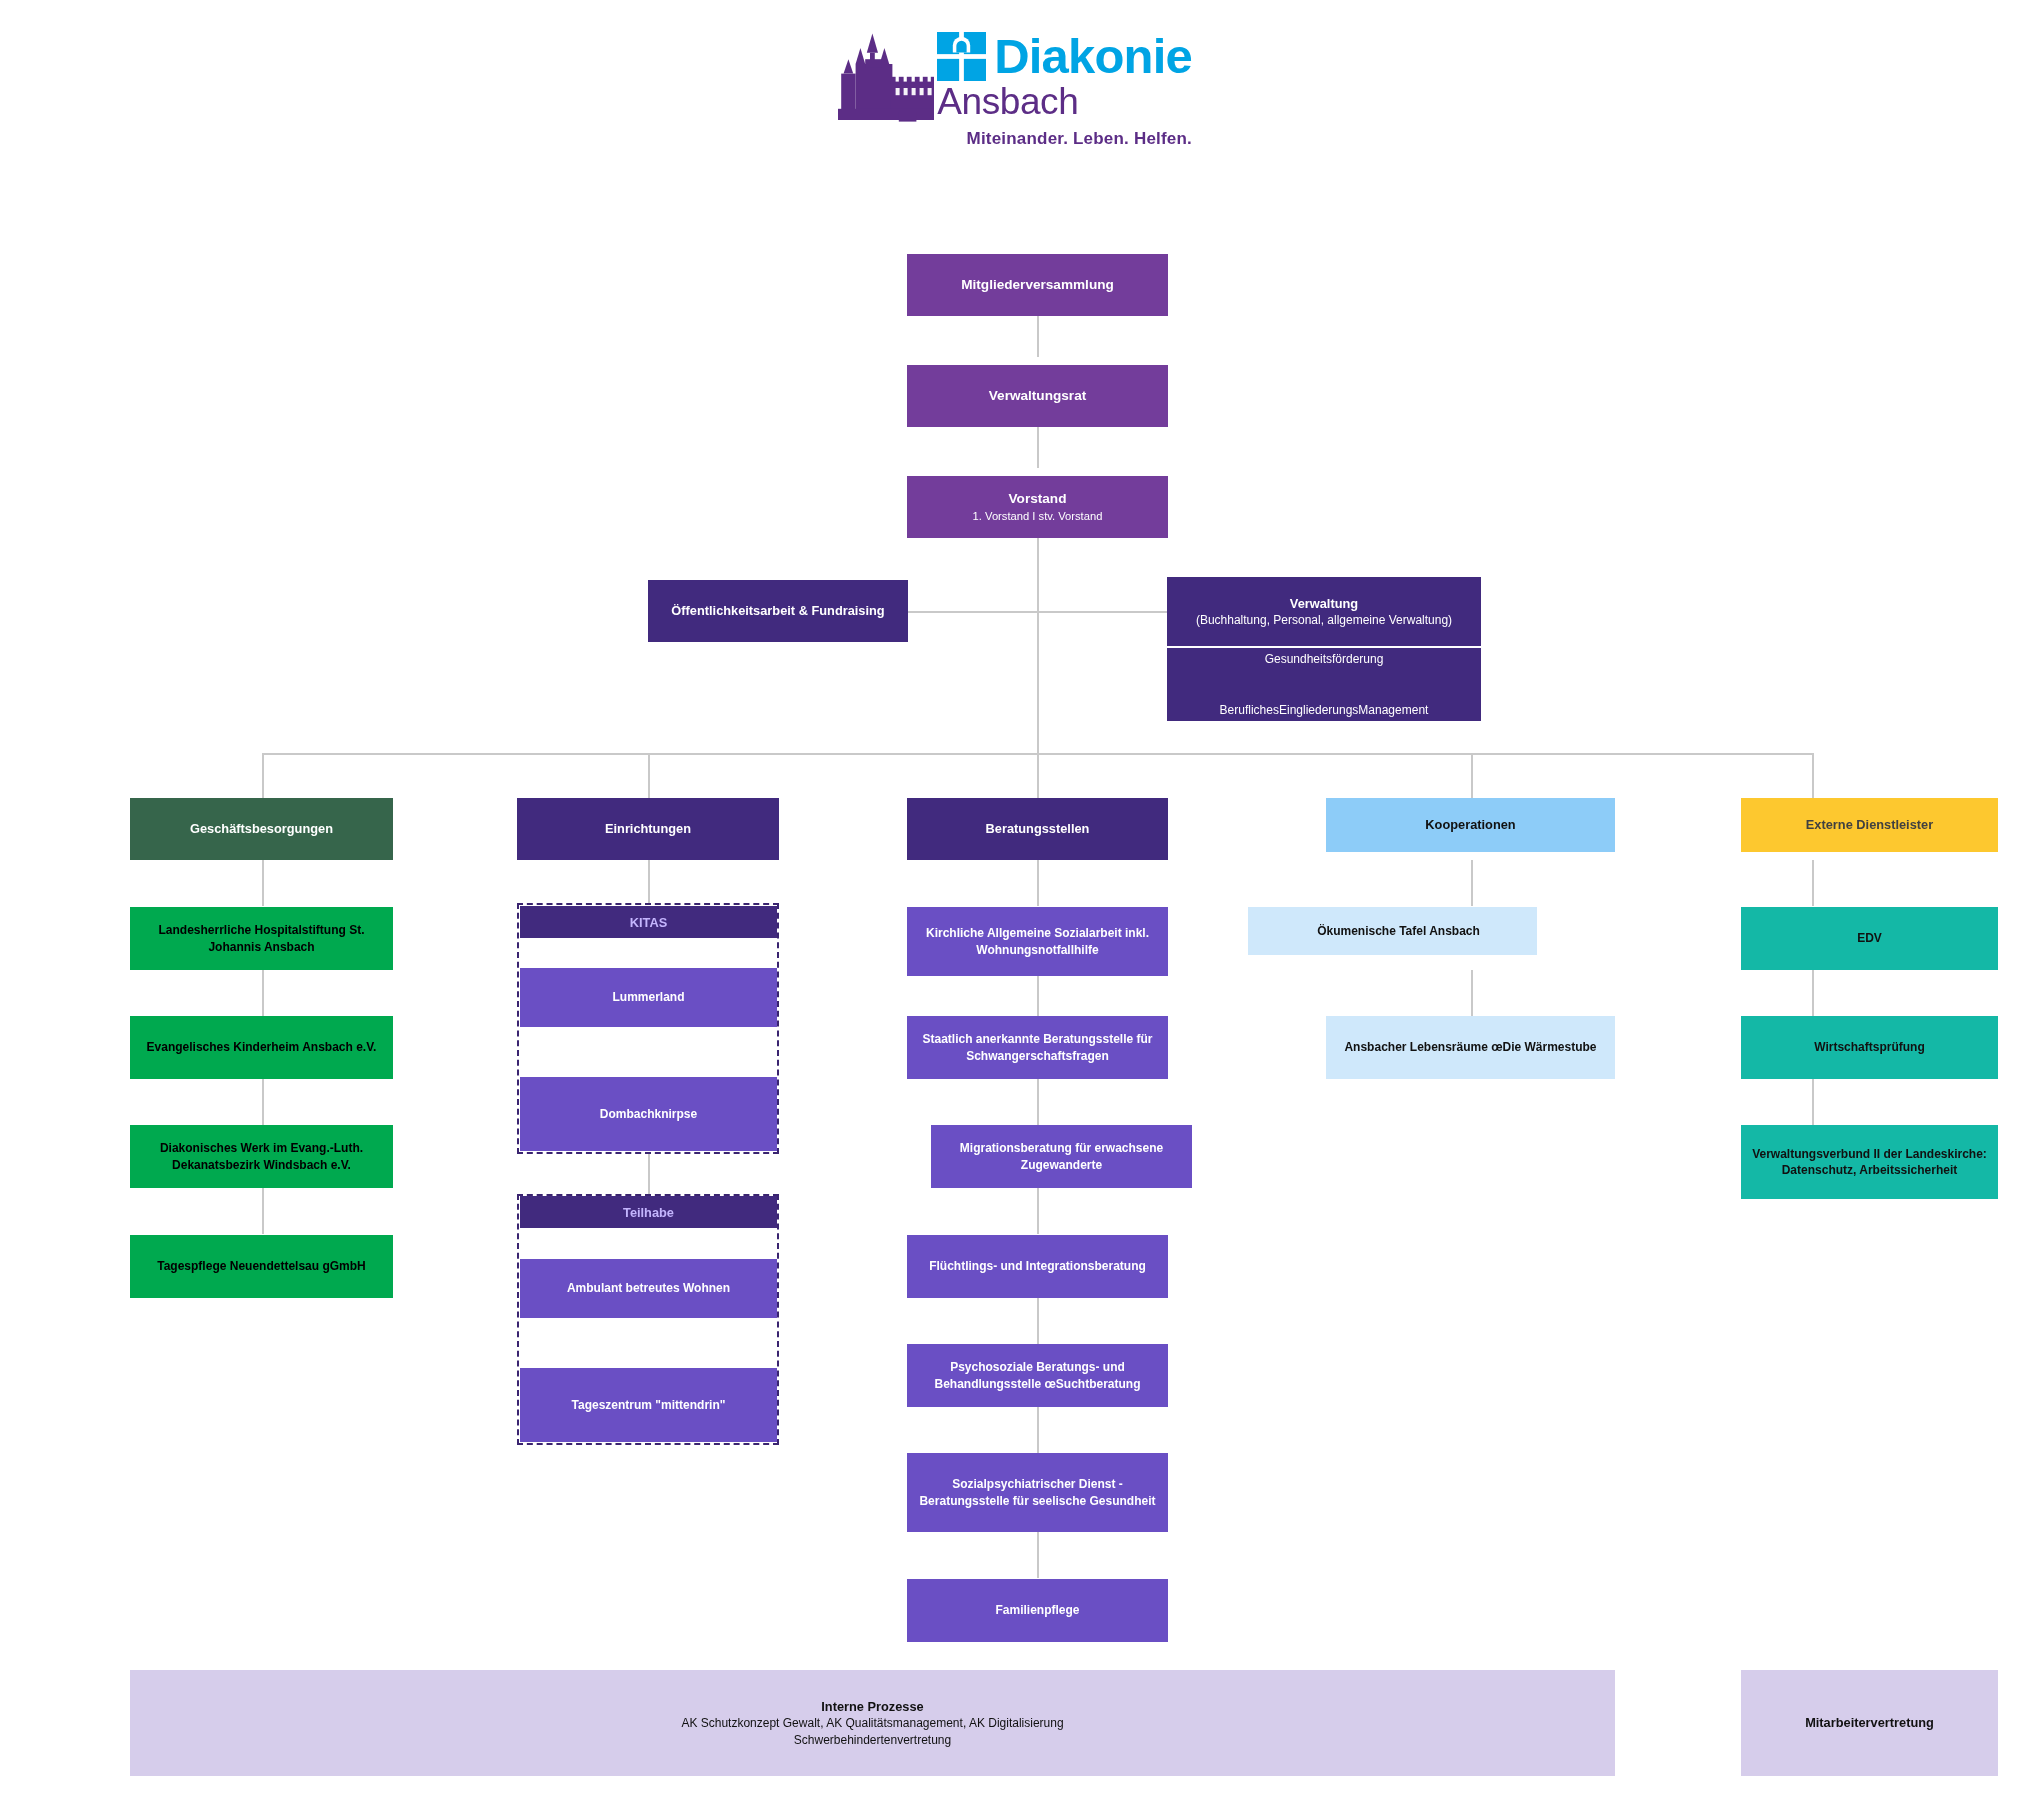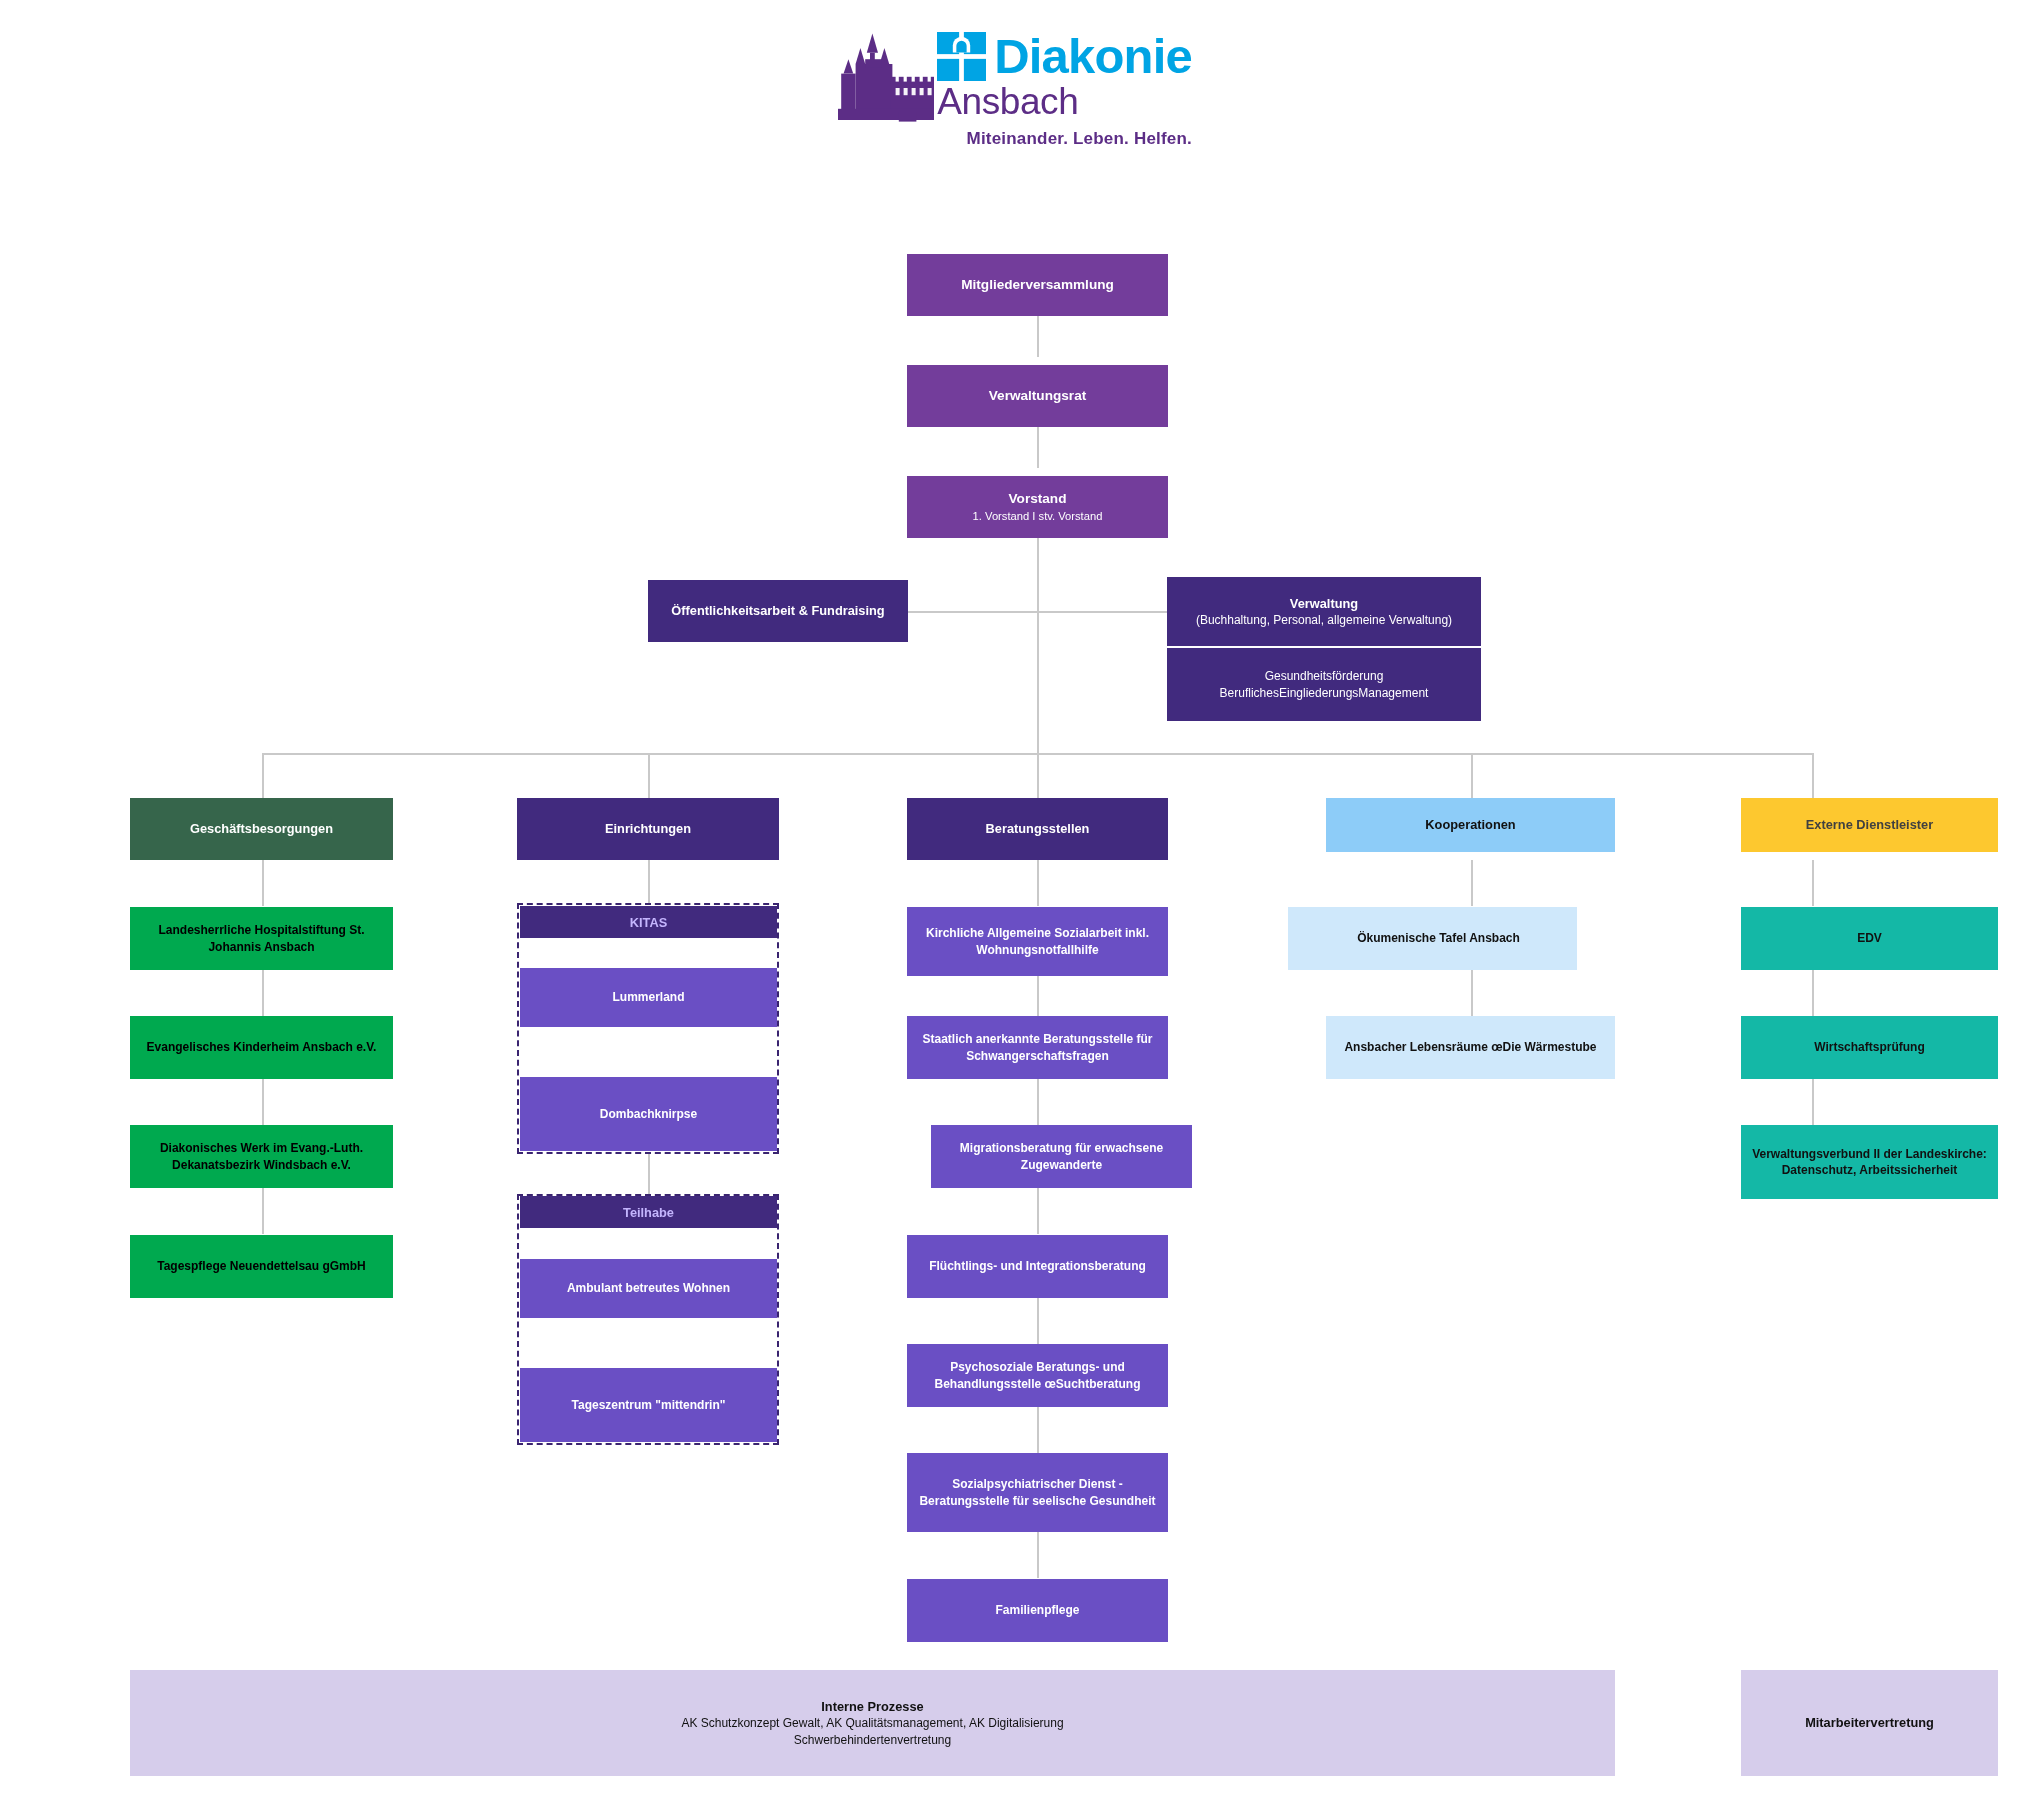--- a/index.html
+++ b/index.html
@@ -175,21 +175,21 @@
 
   <div class="box c-dark fs16 b-title" style="left:648px;top:580px;width:260px;height:62px;">
     <span class="t">Öffentlichkeitsarbeit &amp; Fundraising</span>
   </div>
 
   <div class="box c-dark" style="left:1167px;top:577px;width:314px;height:69px;flex-direction:column;">
     <span class="t b-title fs16">Verwaltung</span>
     <span class="t b-sub fs15">(Buchhaltung, Personal, allgemeine Verwaltung)</span>
   </div>
 
-  <div class="box c-dark" style="left:1167px;top:648px;width:314px;height:73px;flex-direction:column;">
+  <div class="box c-dark" style="left:1167px;top:648px;width:314px;height:73px;flex-direction:column;justify-content:space-between;">
     <span class="t b-sub fs15">Gesundheitsförderung</span>
     <span class="t b-sub fs15">BeruflichesEingliederungsManagement</span>
   </div>
 
   <div class="box c-green-hd fs16 b-title" style="left:130px;top:798px;width:263px;height:62px;">
     <span class="t">Geschäftsbesorgungen</span>
   </div>
   <div class="box c-green fs15 b-title" style="left:130px;top:907px;width:263px;height:63px;">
     <span class="t">Landesherrliche Hospitalstiftung St. Johannis Ansbach</span>
   </div>
@@ -250,21 +250,21 @@
   <div class="box c-item fs15 b-title" style="left:907px;top:1453px;width:261px;height:79px;">
     <span class="t">Sozialpsychiatrischer Dienst - Beratungsstelle für seelische Gesundheit</span>
   </div>
   <div class="box c-item fs15 b-title" style="left:907px;top:1579px;width:261px;height:63px;">
     <span class="t">Familienpflege</span>
   </div>
 
   <div class="box c-blue-hd fs16 b-title" style="left:1326px;top:798px;width:289px;height:54px;">
     <span class="t">Kooperationen</span>
   </div>
-  <div class="box c-blue fs15 b-title" style="left:1288px;top:907px;width:289px;height:63px;padding-left:20px;">
+  <div class="box c-blue fs15 b-title" style="left:1248px;top:907px;width:289px;height:48px;padding-left:20px;">
     <span class="t">Ökumenische Tafel Ansbach</span>
   </div>
   <div class="box c-blue fs15 b-title" style="left:1326px;top:1016px;width:289px;height:63px;">
     <span class="t">Ansbacher Lebensräume œDie Wärmestube</span>
   </div>
 
   <div class="box c-gold-hd fs16 b-title" style="left:1741px;top:798px;width:257px;height:54px;">
     <span class="t">Externe Dienstleister</span>
   </div>
   <div class="box c-gold fs15 b-title" style="left:1741px;top:907px;width:257px;height:63px;">

